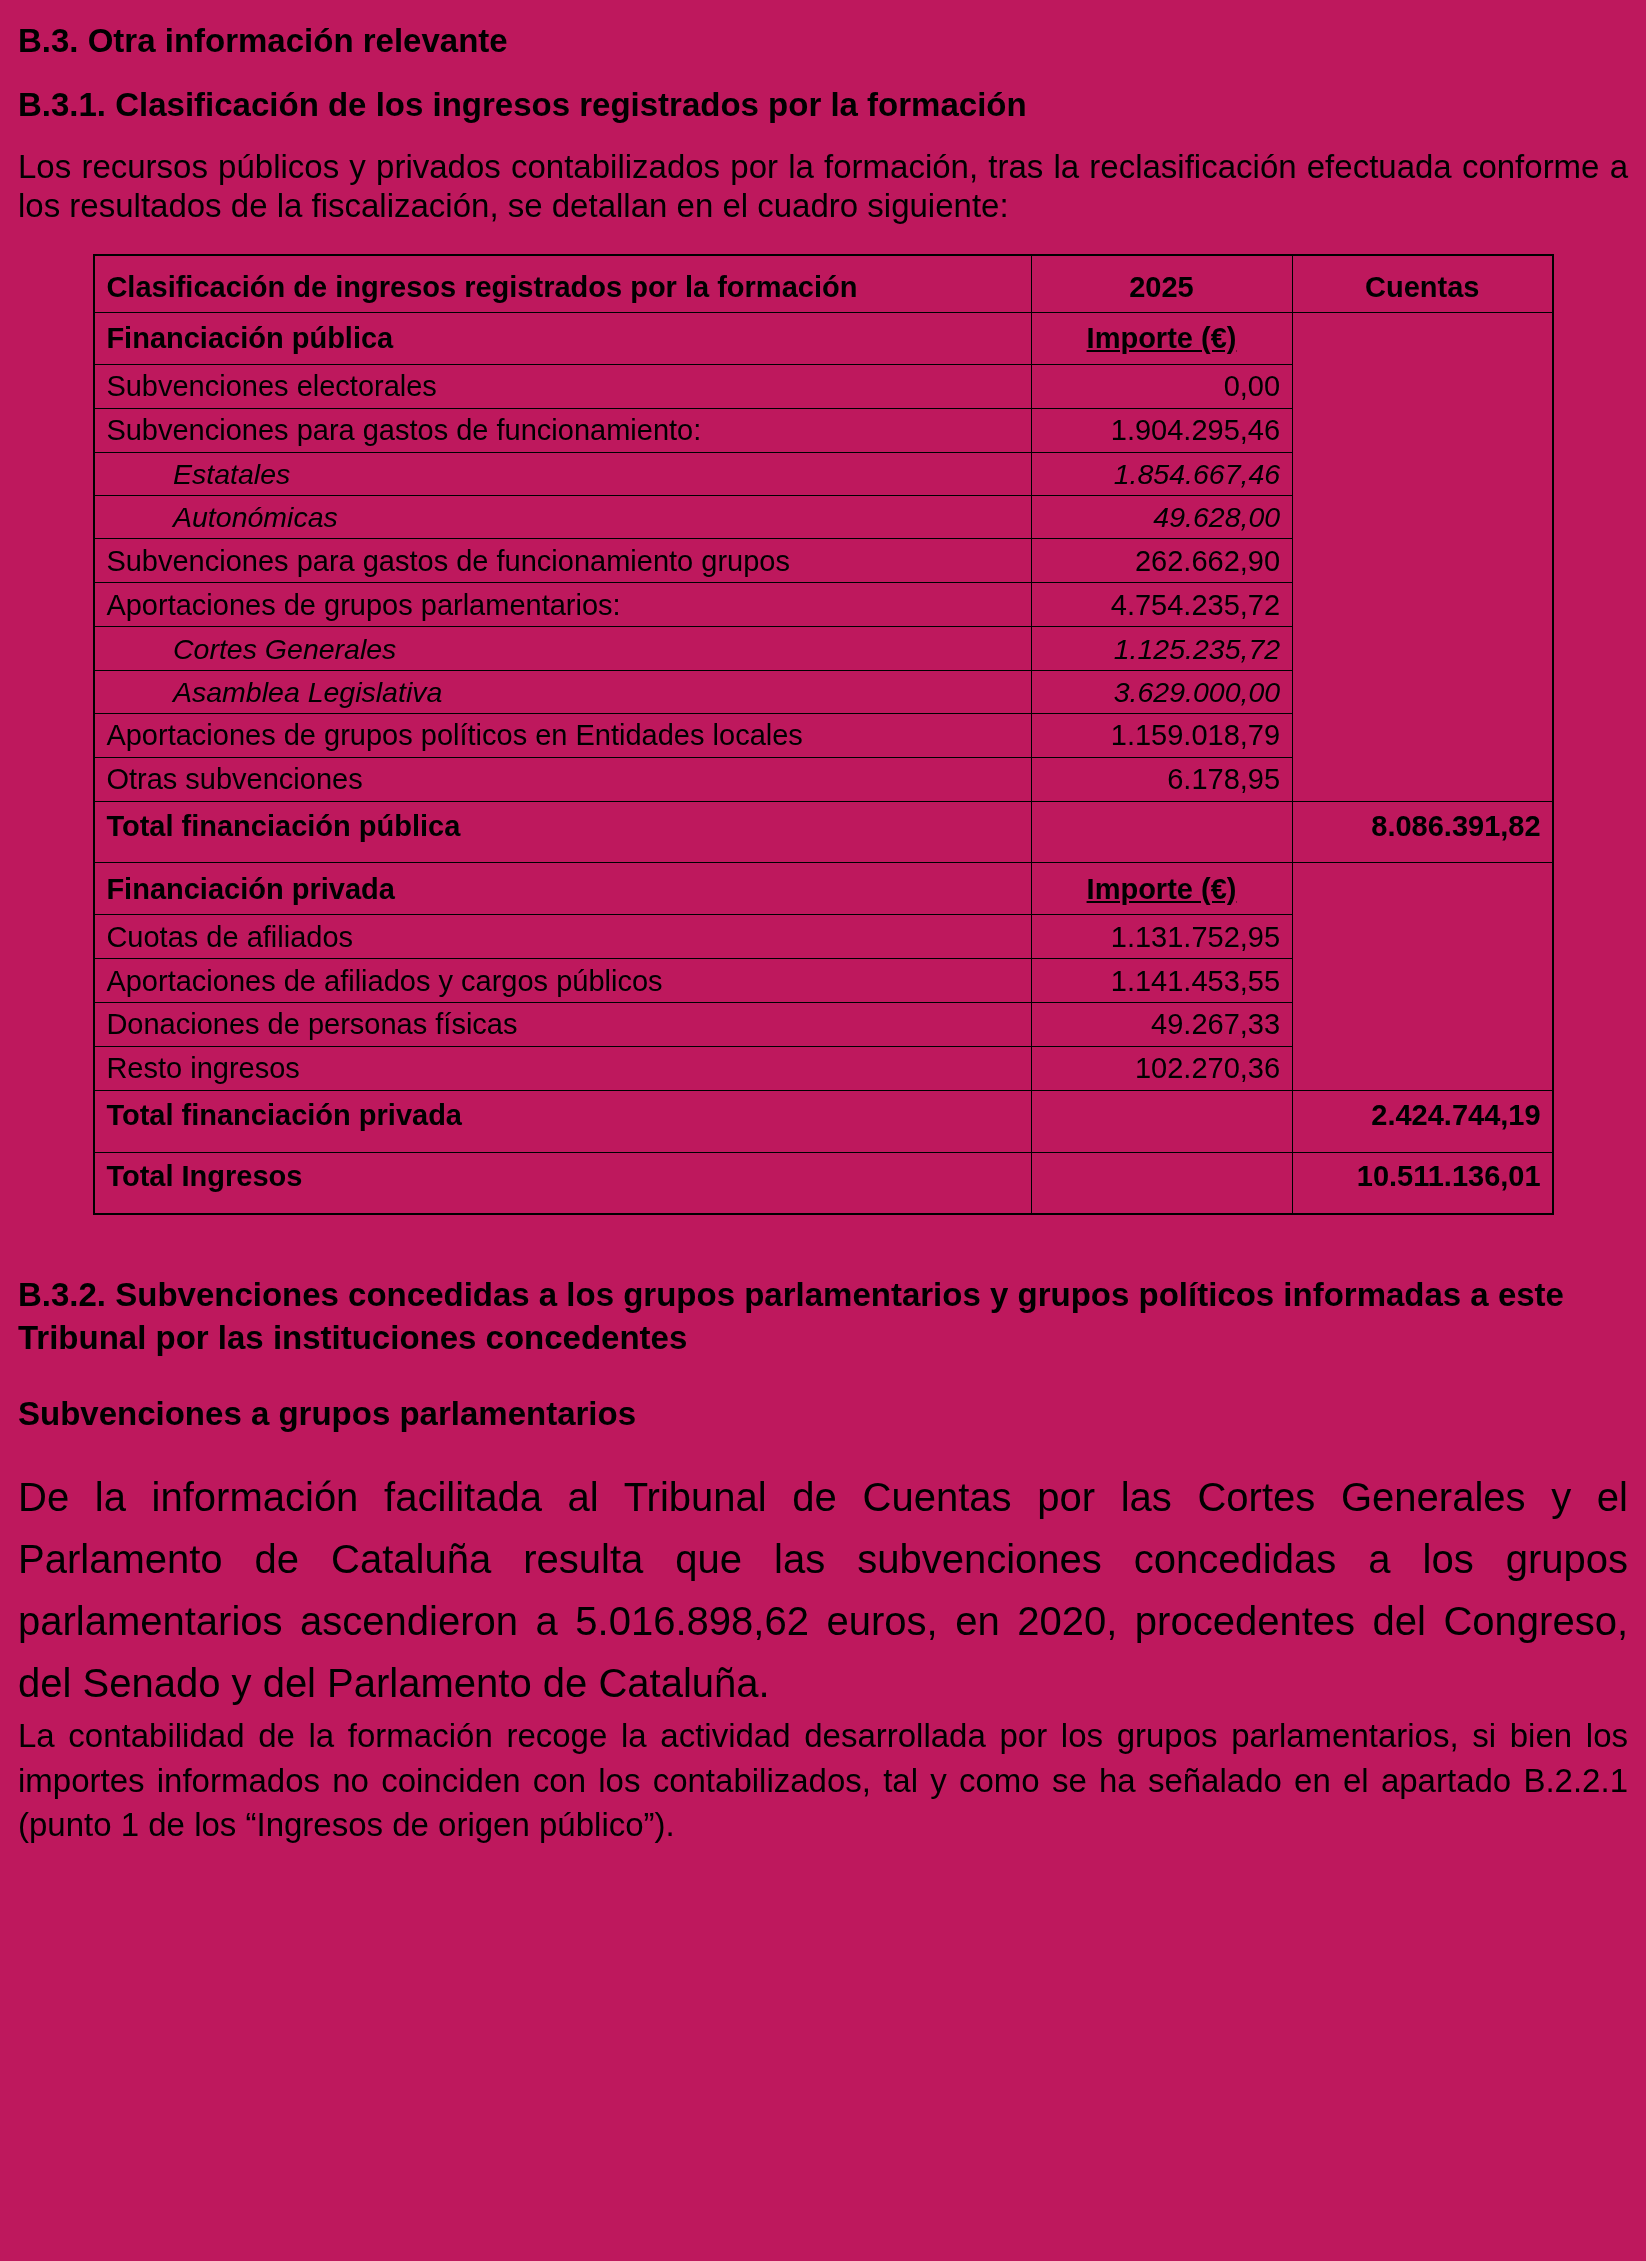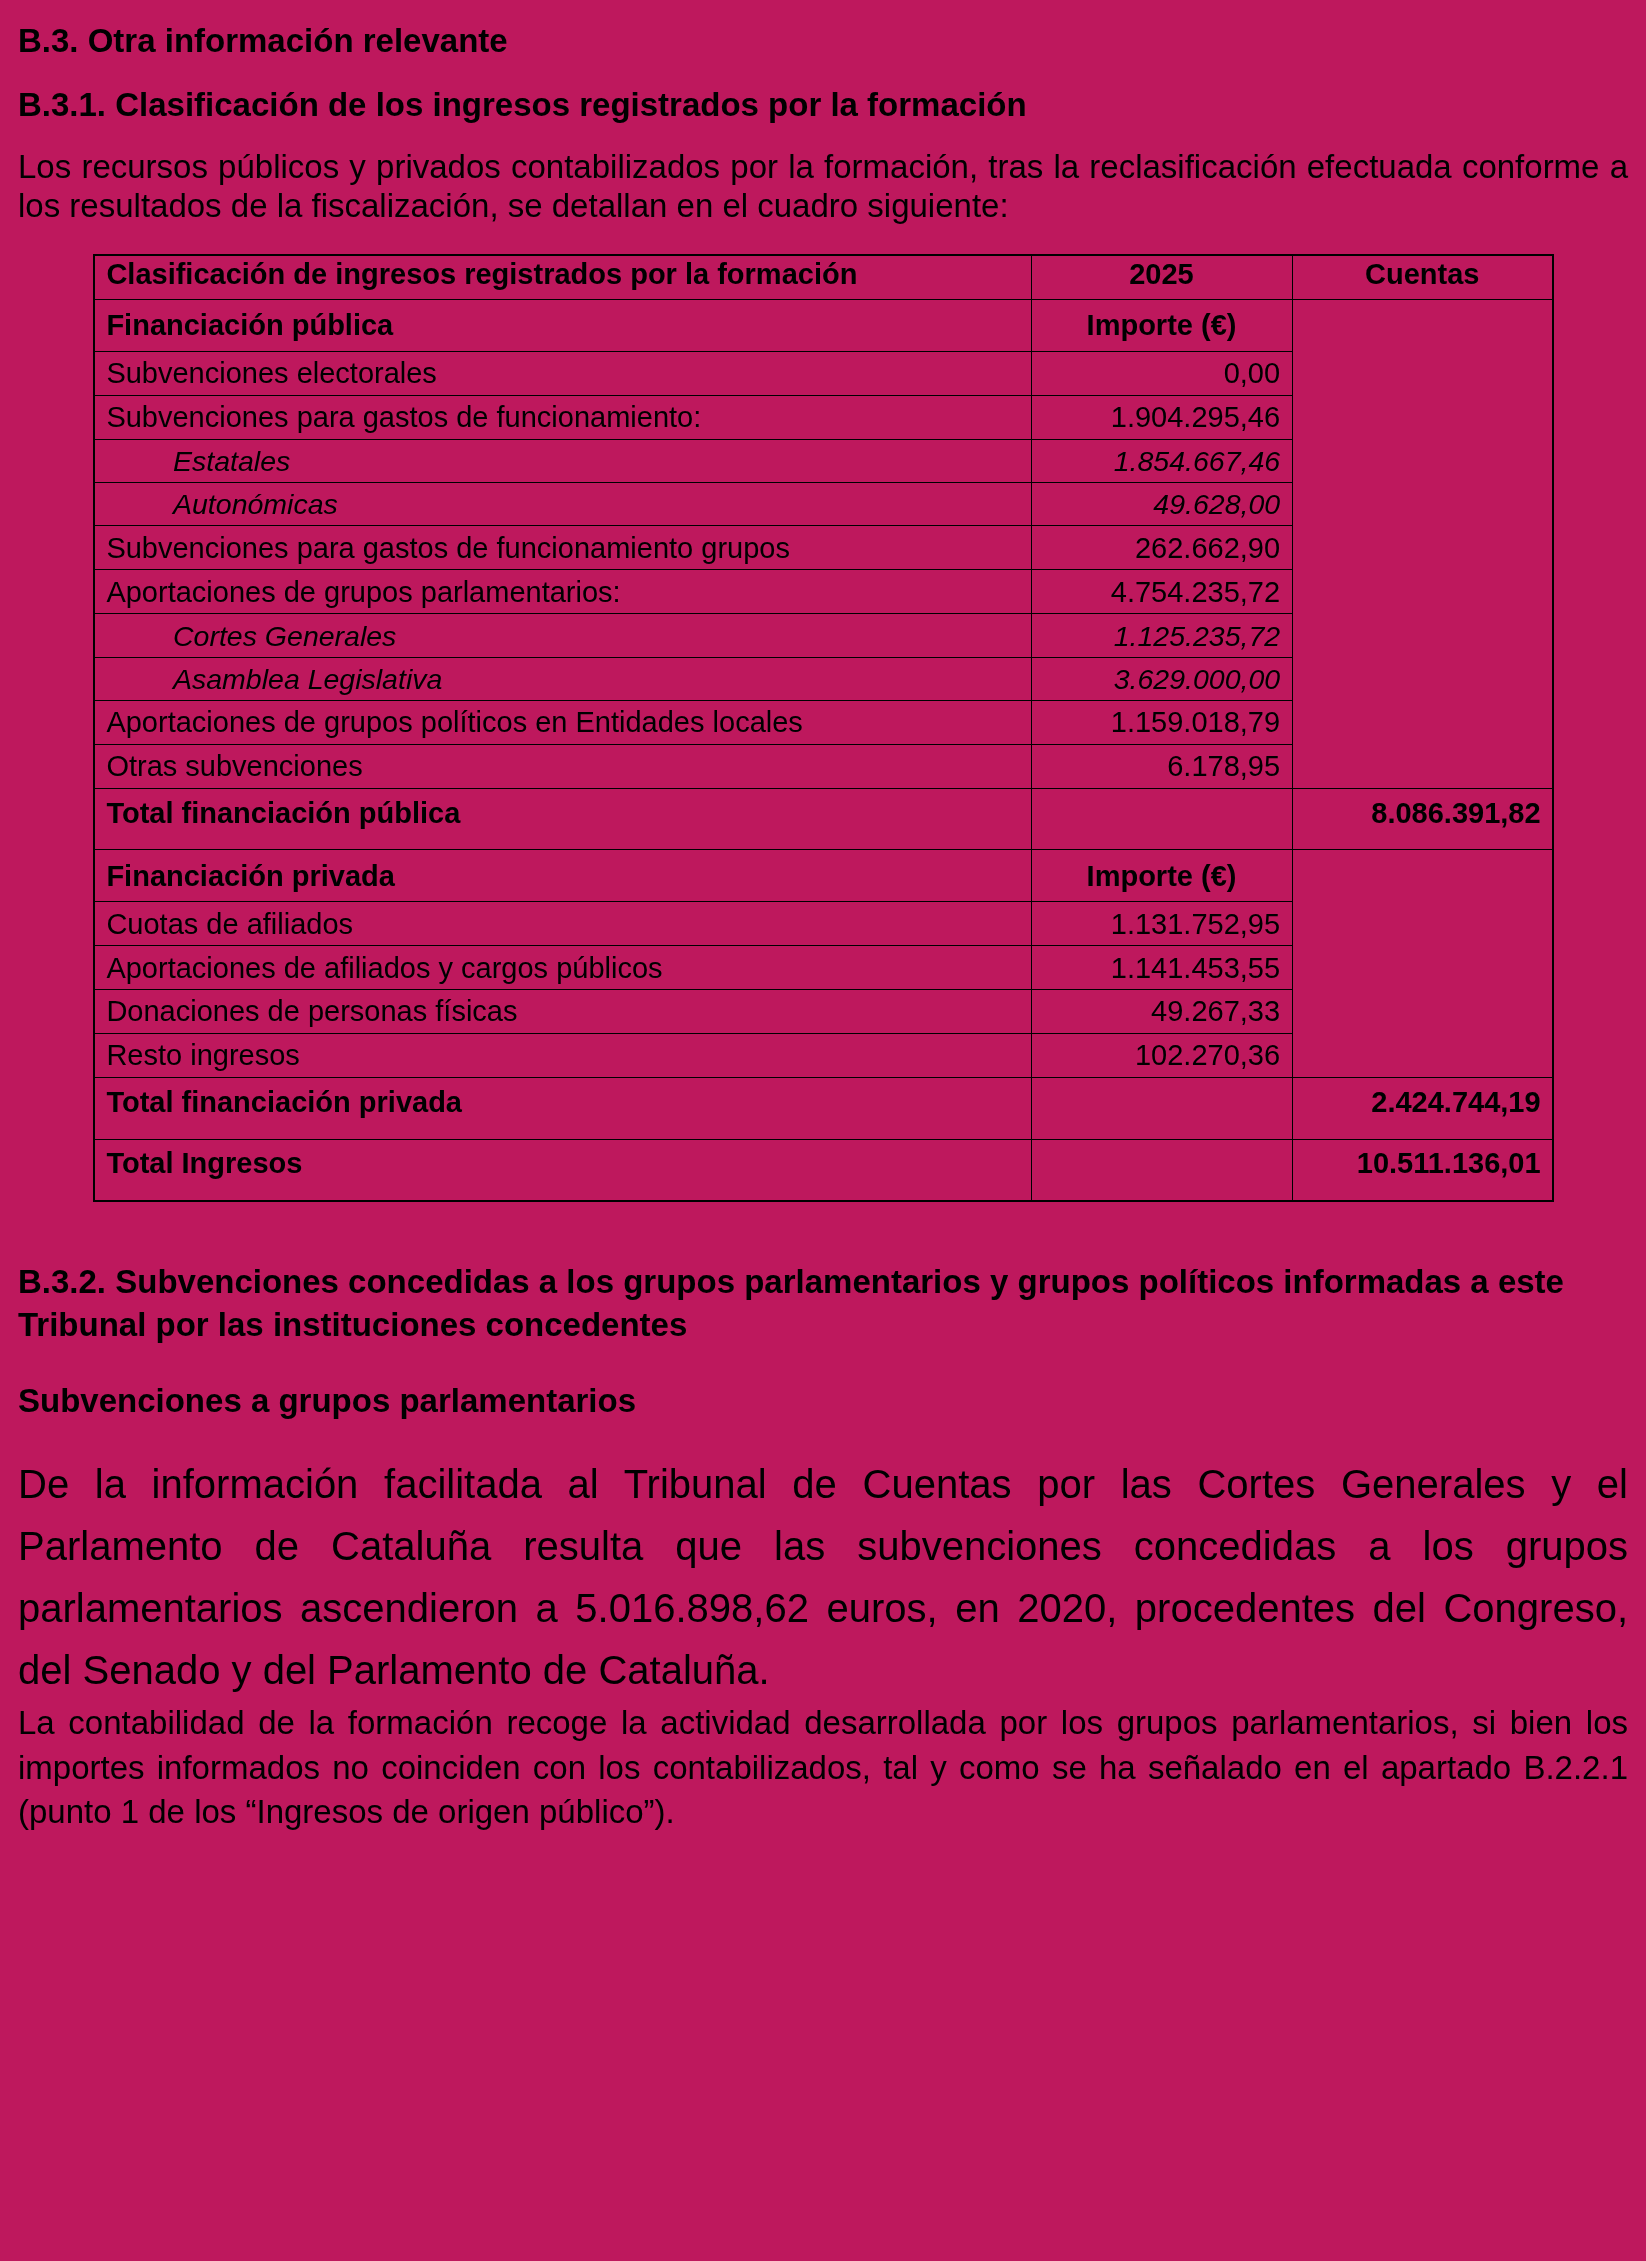--- a/index.html
+++ b/index.html
@@ -47,31 +47,31 @@
     border: 1.6px solid #000;
     font-size: 29px;
     vertical-align: middle;
     padding: 4.1px 11.4px;
     line-height: 1.2;
     overflow: hidden;
     white-space: nowrap;
   }
   tr.t-head th {
     font-weight: 700;
-    padding-top: 1px;
+    padding-top: 14px;
     padding-bottom: 6.5px;
   }
   th.head-class { text-align: left; }
   th.head-year, th.head-tot { text-align: center; }
   tr.t-section td {
     padding-top: 8.1px;
     padding-bottom: 8.1px;
   }
   td.sec-label { font-weight: 700; text-align: left; }
-  td.sec-amount { font-weight: 700; text-align: center; }
+  td.sec-amount { font-weight: 700; text-align: center; text-decoration: underline; }
   td.lbl { padding-left: 85px; }
   td.lbl.sub { padding-left: 78px; font-style: italic; font-size: 28.5px; }
   td.val { text-align: right; padding-right: 13px; }
   td.val.sub { font-style: italic; font-size: 28.5px; }
   tr.t-total td {
     font-weight: 700;
     padding-top: 6.5px;
     padding-bottom: 19px;
   }
   td.total-lbl { text-align: left; }

